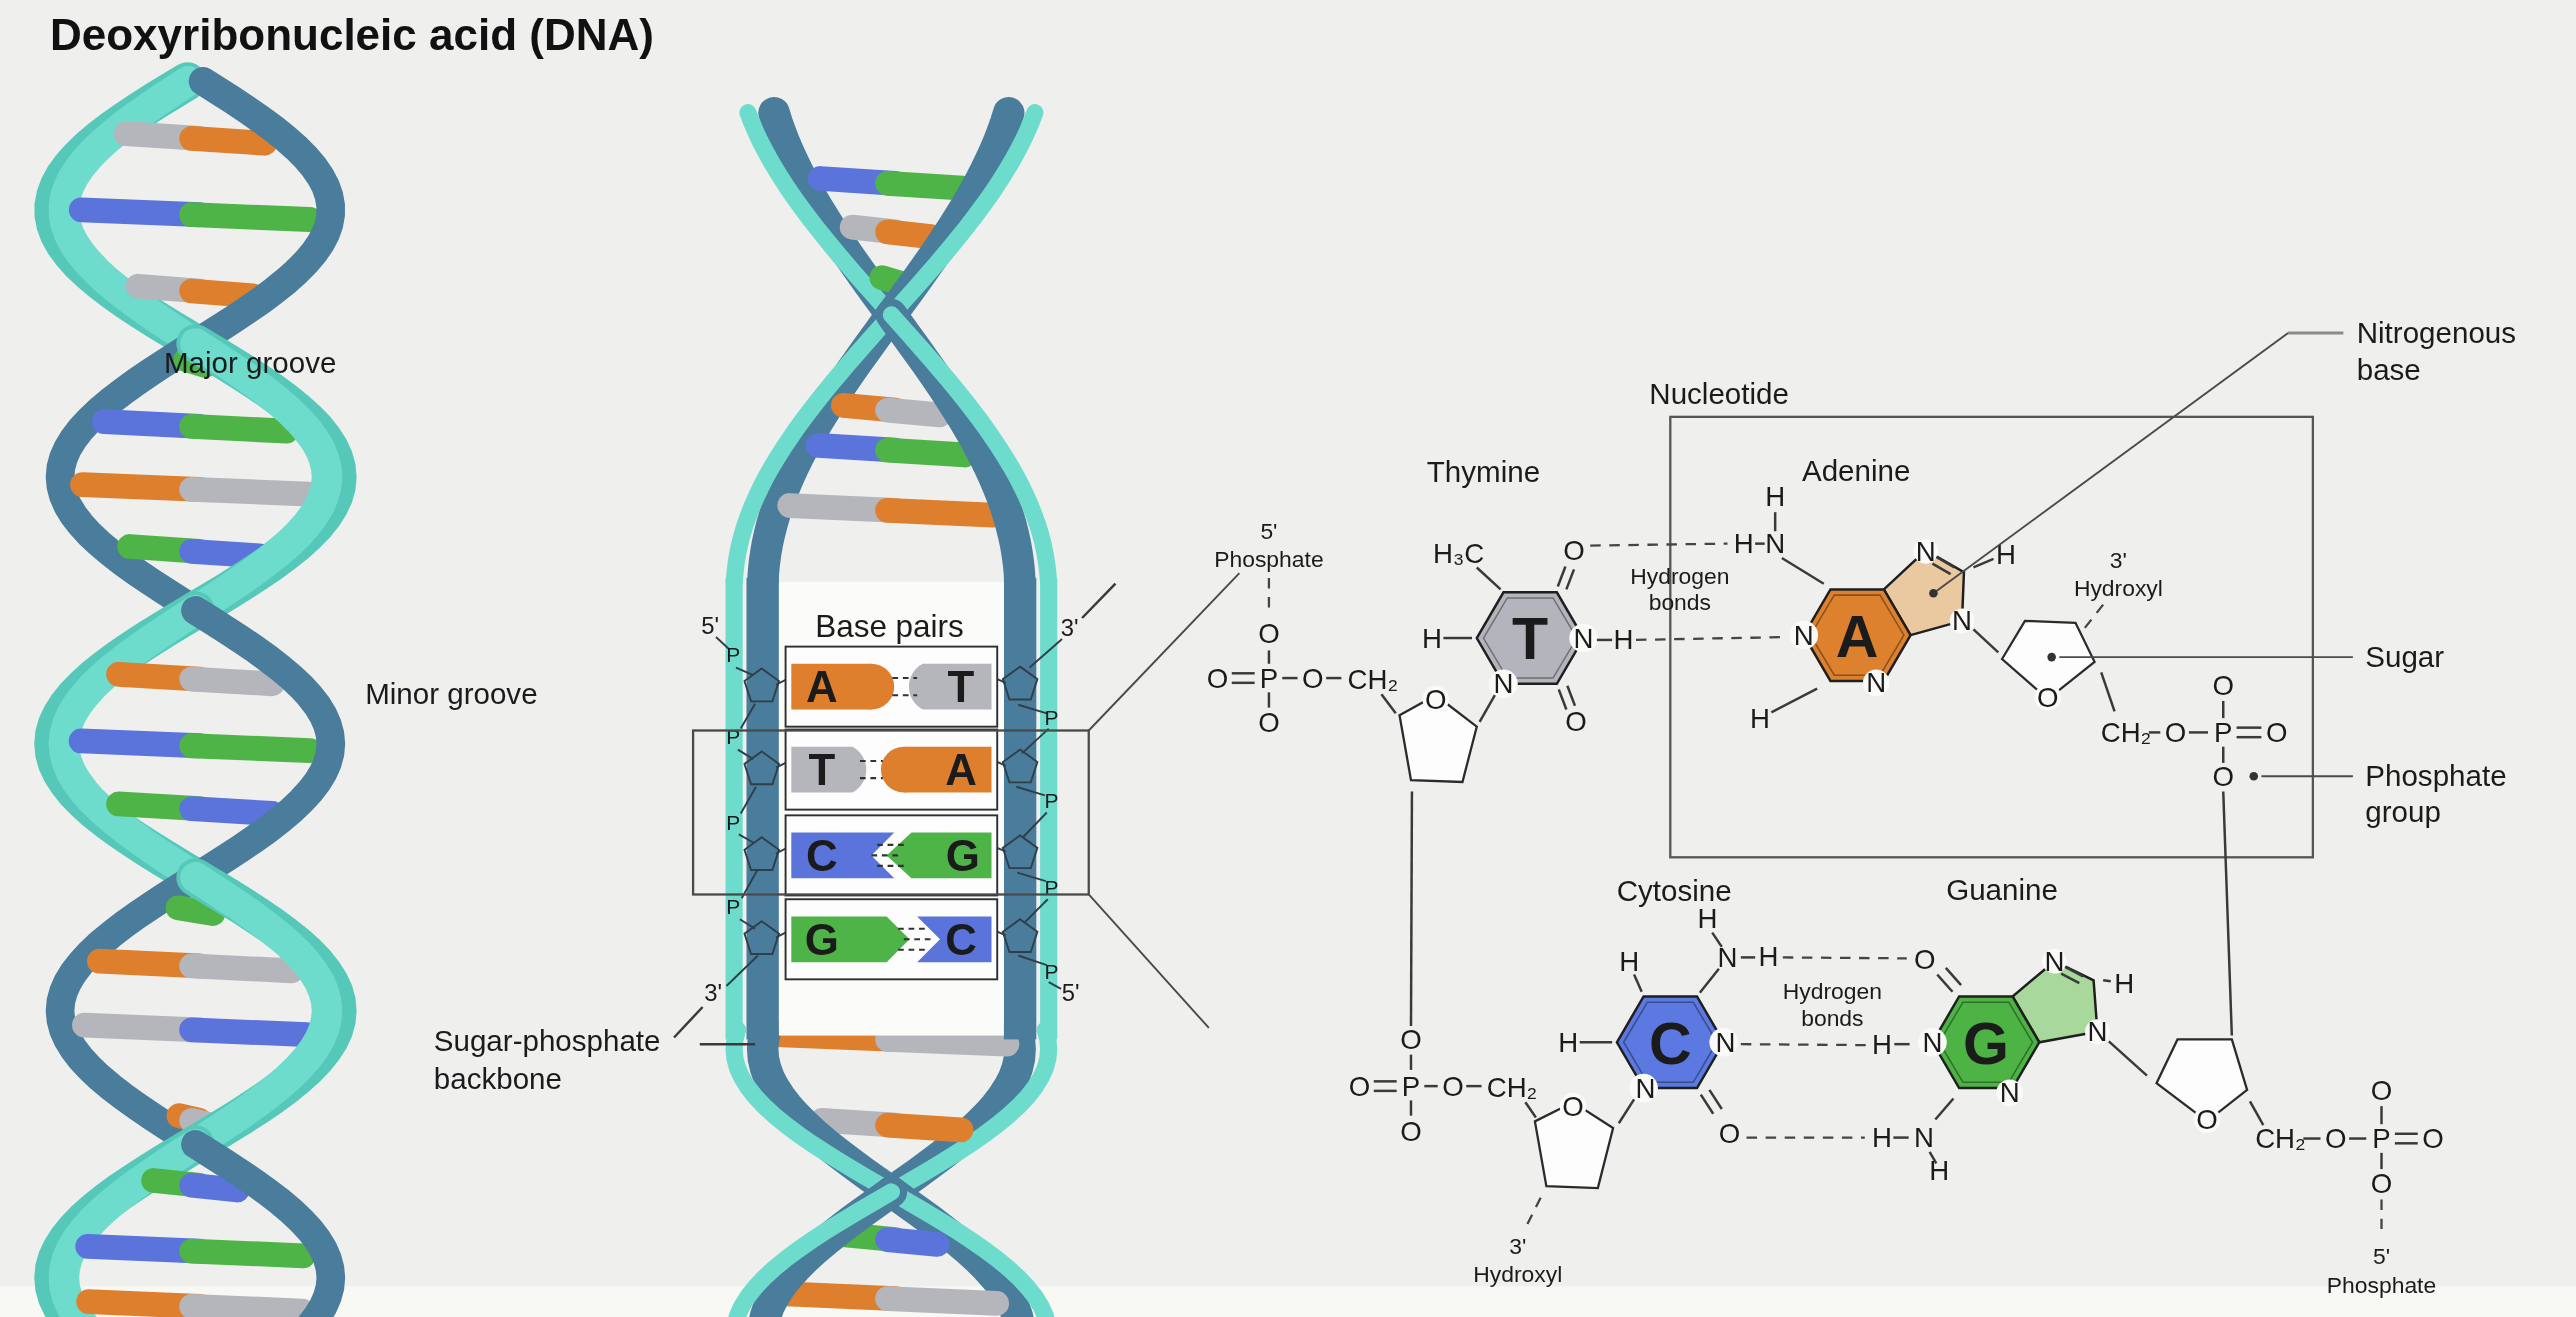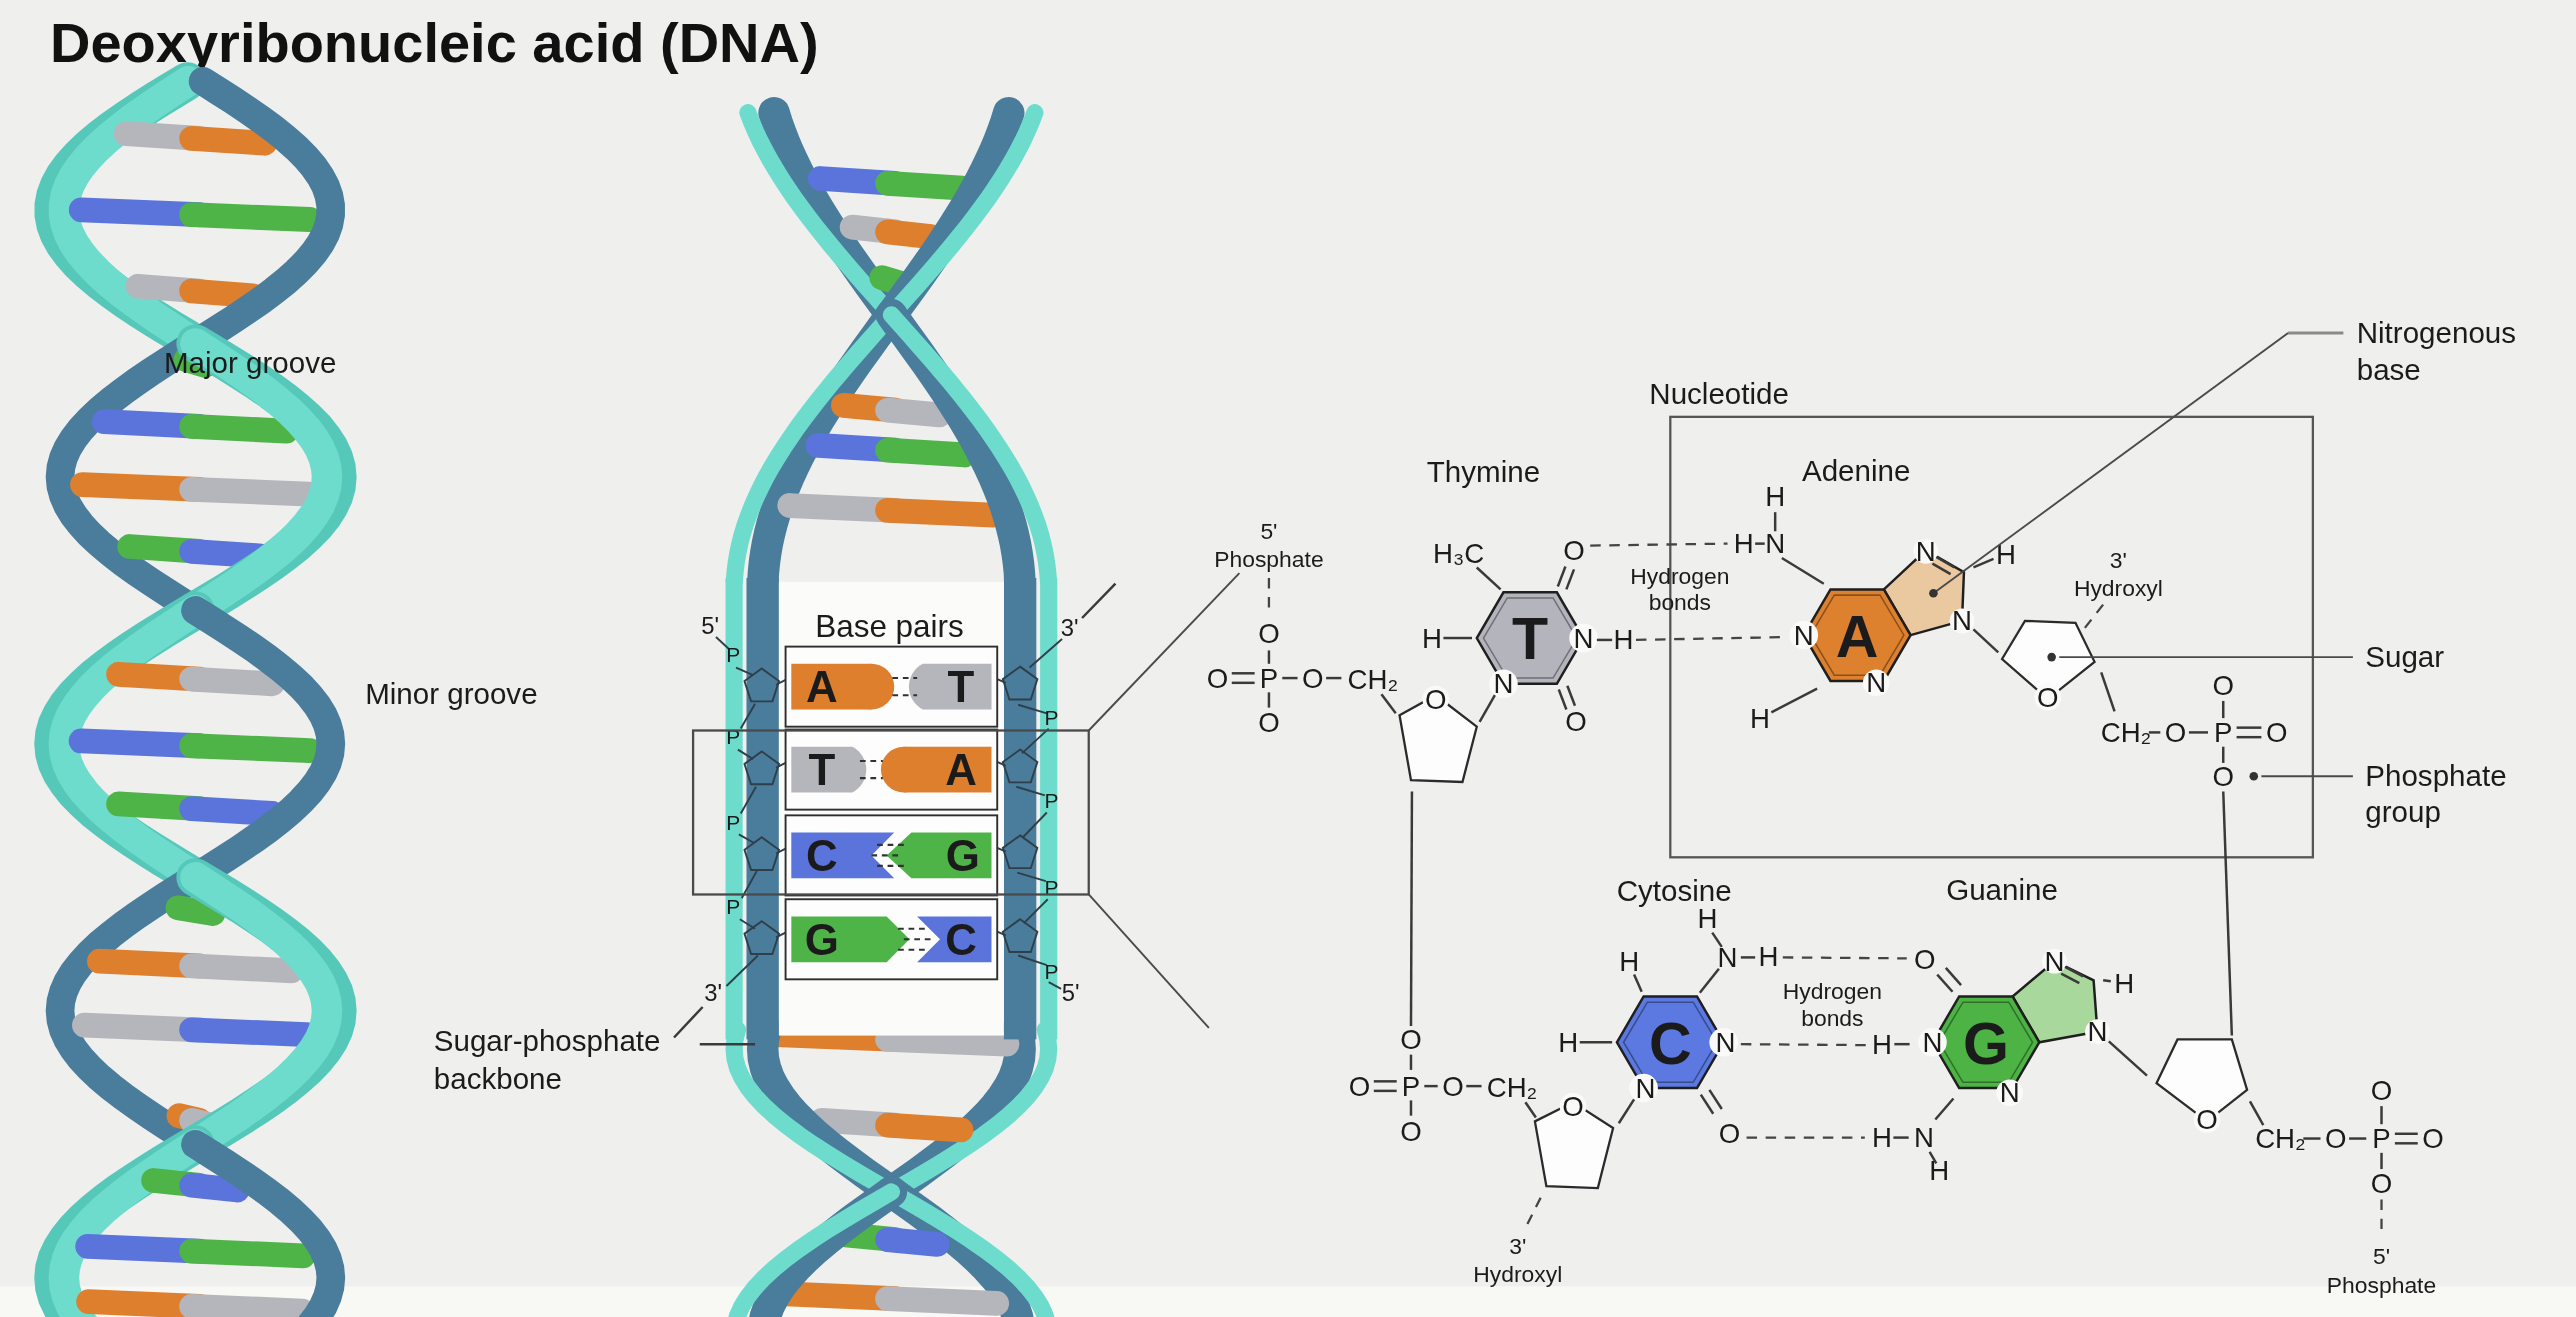--- a/index.html
+++ b/index.html
@@ -1,18 +1,18 @@
 <!DOCTYPE html>
 <html><head>
 <meta charset="utf-8">
 <style>
   html,body{margin:0;padding:0;background:#e6e6e6;}
   .canvas{position:relative;width:2576px;height:1318px;background:#EFEFEE;overflow:hidden;
           font-family:"Liberation Sans","DejaVu Sans",sans-serif;}
-  .title{position:absolute;left:50px;top:9.5px;margin:0;font-size:56px;font-weight:bold;color:#111;}
+  .title{position:absolute;left:50px;top:9.5px;margin:0;font-size:44px;font-weight:bold;color:#111;}
   svg{position:absolute;left:0;top:0;}
   text{fill:#1b1b1b;font-family:"Liberation Sans","DejaVu Sans",sans-serif;}
   .lbl30{font-size:31px;}
   .lbl32{font-size:33px;}
   .lbl24{font-size:24px;}
   .atom{font-size:29px;text-anchor:middle;}
   .p-lab{font-size:22px;text-anchor:middle;}
   .prime{font-size:25px;text-anchor:middle;}
   .ringletter{font-size:62px;font-weight:bold;text-anchor:middle;}
   .pairletter{font-size:46px;font-weight:bold;text-anchor:middle;}

